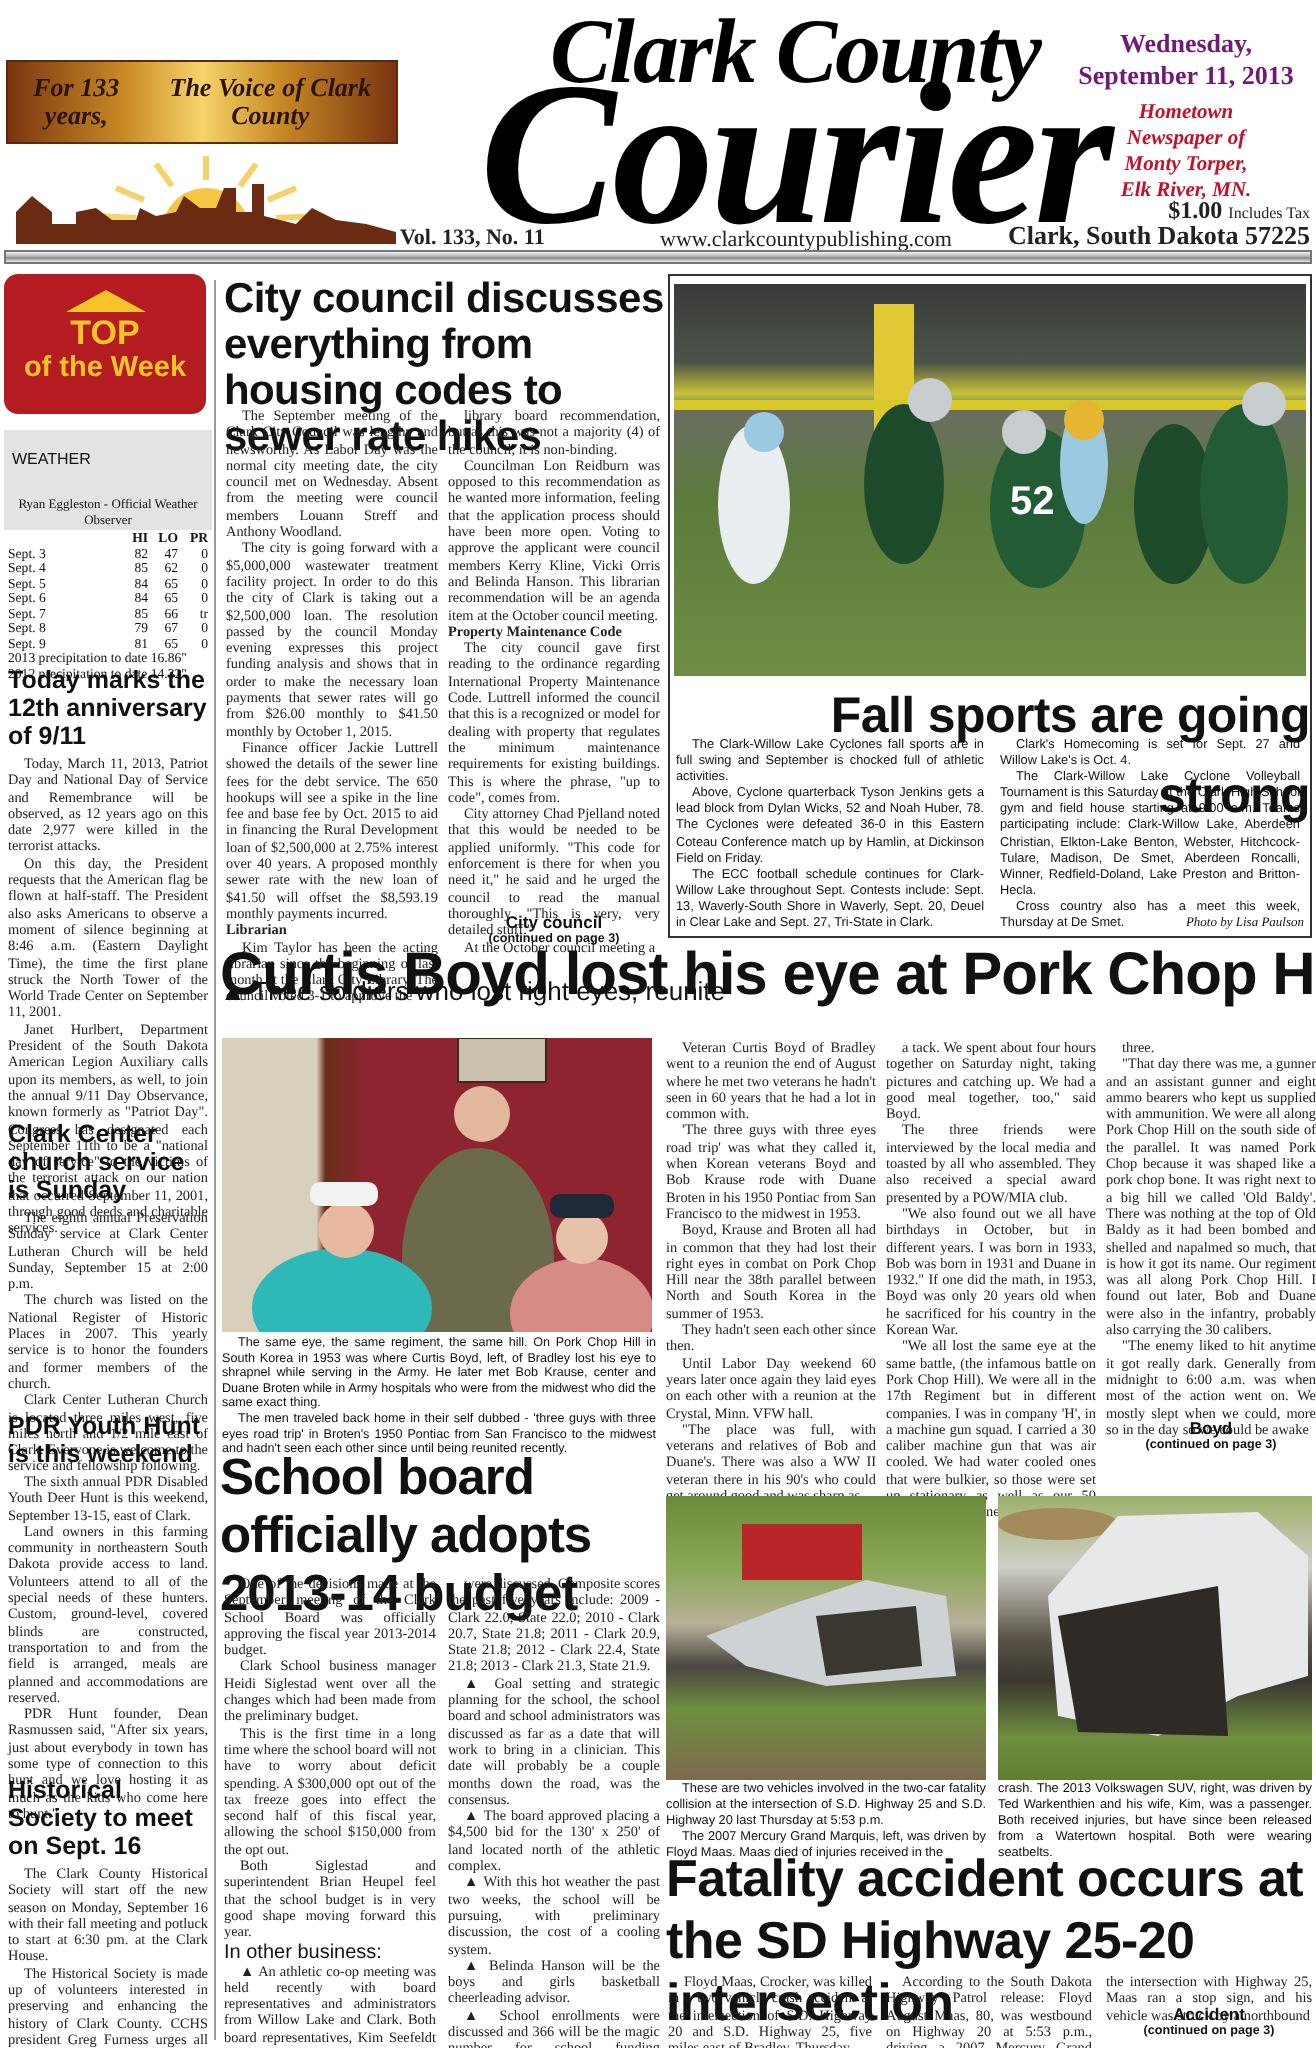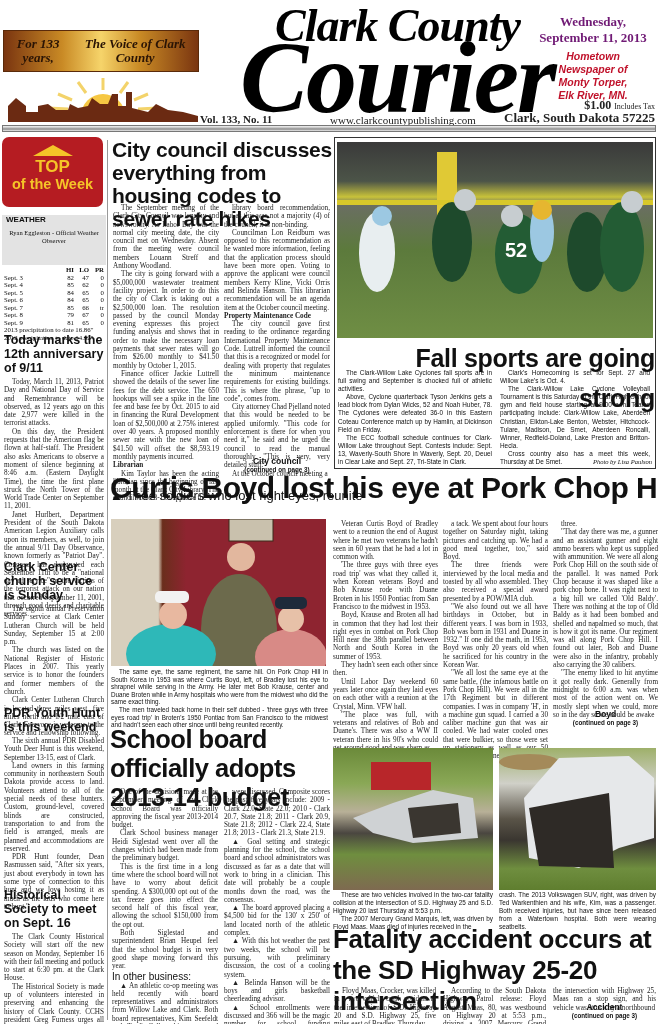--- a/index.html
+++ b/index.html
@@ -11,33 +11,33 @@
 
 
 #tagline-box{left:3px;top:30px;width:196px;height:42px;background:linear-gradient(90deg,#7a3510,#c98a25 30%,#f6d46a 50%,#c98a25 70%,#7a3510);border:1px solid #5a2a0a;display:flex;flex-direction:row;align-items:center;justify-content:center;text-align:center}
 #tagline-box span{font-family:"Liberation Serif",serif;font-style:italic;font-weight:bold;font-size:13px;line-height:14px;color:#2a1405}
 #farm{left:8px;top:76px;width:190px;height:46px}
 #vol{left:200px;top:113px;font-family:"Liberation Serif",serif;font-weight:bold;font-size:11px;color:#222}
 #title-top{left:275px;top:2px;font-family:"Liberation Serif",serif;font-style:italic;font-weight:bold;font-size:46px;line-height:48px;color:#000;letter-spacing:-1px}
 #title-main{left:240px;top:28px;font-family:"Liberation Serif",serif;font-style:italic;font-weight:bold;font-size:102px;line-height:100px;color:#000;letter-spacing:-2px}
 #url{left:330px;top:114px;font-family:"Liberation Serif",serif;font-size:11px;color:#222}
 #date{left:528px;top:14px;width:130px;text-align:center;font-family:"Liberation Serif",serif;font-weight:bold;font-size:13px;line-height:16px;color:#701a75}
-#hometown{left:528px;top:50px;width:130px;text-align:center;font-family:Liberation Sans, sans-serif;font-style:italic;font-weight:bold;font-size:10.5px;line-height:13px;color:#c0122b}
+#hometown{left:528px;top:50px;width:130px;text-align:center;font-family:Liberation Serif, serif;font-style:italic;font-weight:bold;font-size:10.5px;line-height:13px;color:#c0122b}
 #price{left:540px;top:98px;width:115px;text-align:right;font-family:"Liberation Serif",serif;font-weight:bold;font-size:12px;color:#222}
 #price small{font-size:8px;font-weight:normal}
 #place{left:470px;top:110px;width:185px;text-align:right;font-family:"Liberation Serif",serif;font-weight:bold;font-size:13px;color:#222}
 #rule{left:2px;top:125px;width:654px;height:7px;background:linear-gradient(#f4f4f4,#bbb 40%,#888 60%,#eee);border:1px solid #777}
 
 
 #top-week{left:2px;top:137px;width:101px;height:70px;background:#b51c22;border-radius:7px;text-align:center;color:#f5c428;font-family:"Liberation Sans",sans-serif;font-weight:bold}
 #top-week .tri{width:0;height:0;border-left:20px solid transparent;border-right:20px solid transparent;border-bottom:11px solid #f5c428;margin:8px auto 2px}
 #top-week .t1{font-size:17px;line-height:18px}
 #top-week .t2{font-size:14.5px;line-height:17px}
 #weather{left:2px;top:215px;width:104px;height:50px;background:#e3e3e3}
-#weather .wh{font-family:"Liberation Sans",sans-serif;font-weight:bold;font-size:8px;padding:0 4px}
+#weather .wh{font-family:"Liberation Sans",sans-serif;font-weight:normal;font-size:8px;padding:10px 4px}
 #weather .wo{font-family:"Liberation Serif",serif;font-size:6.5px;line-height:8px;text-align:center;margin-top:5px}
 #wtable{left:4px;top:266px;width:100px;font-family:"Liberation Serif",serif;font-size:6.8px;line-height:7.5px}
 #wtable table{width:100%;border-collapse:collapse}
 #wtable td{padding:0}
 #wtable td.n{text-align:right;width:15px}
 #wtable th{font-weight:bold;text-align:right}
 .hd-left{font-family:"Liberation Sans",sans-serif;font-weight:bold;font-size:12.5px;line-height:14px;color:#111}
 .col-left{left:4px;width:100px}
 
 

